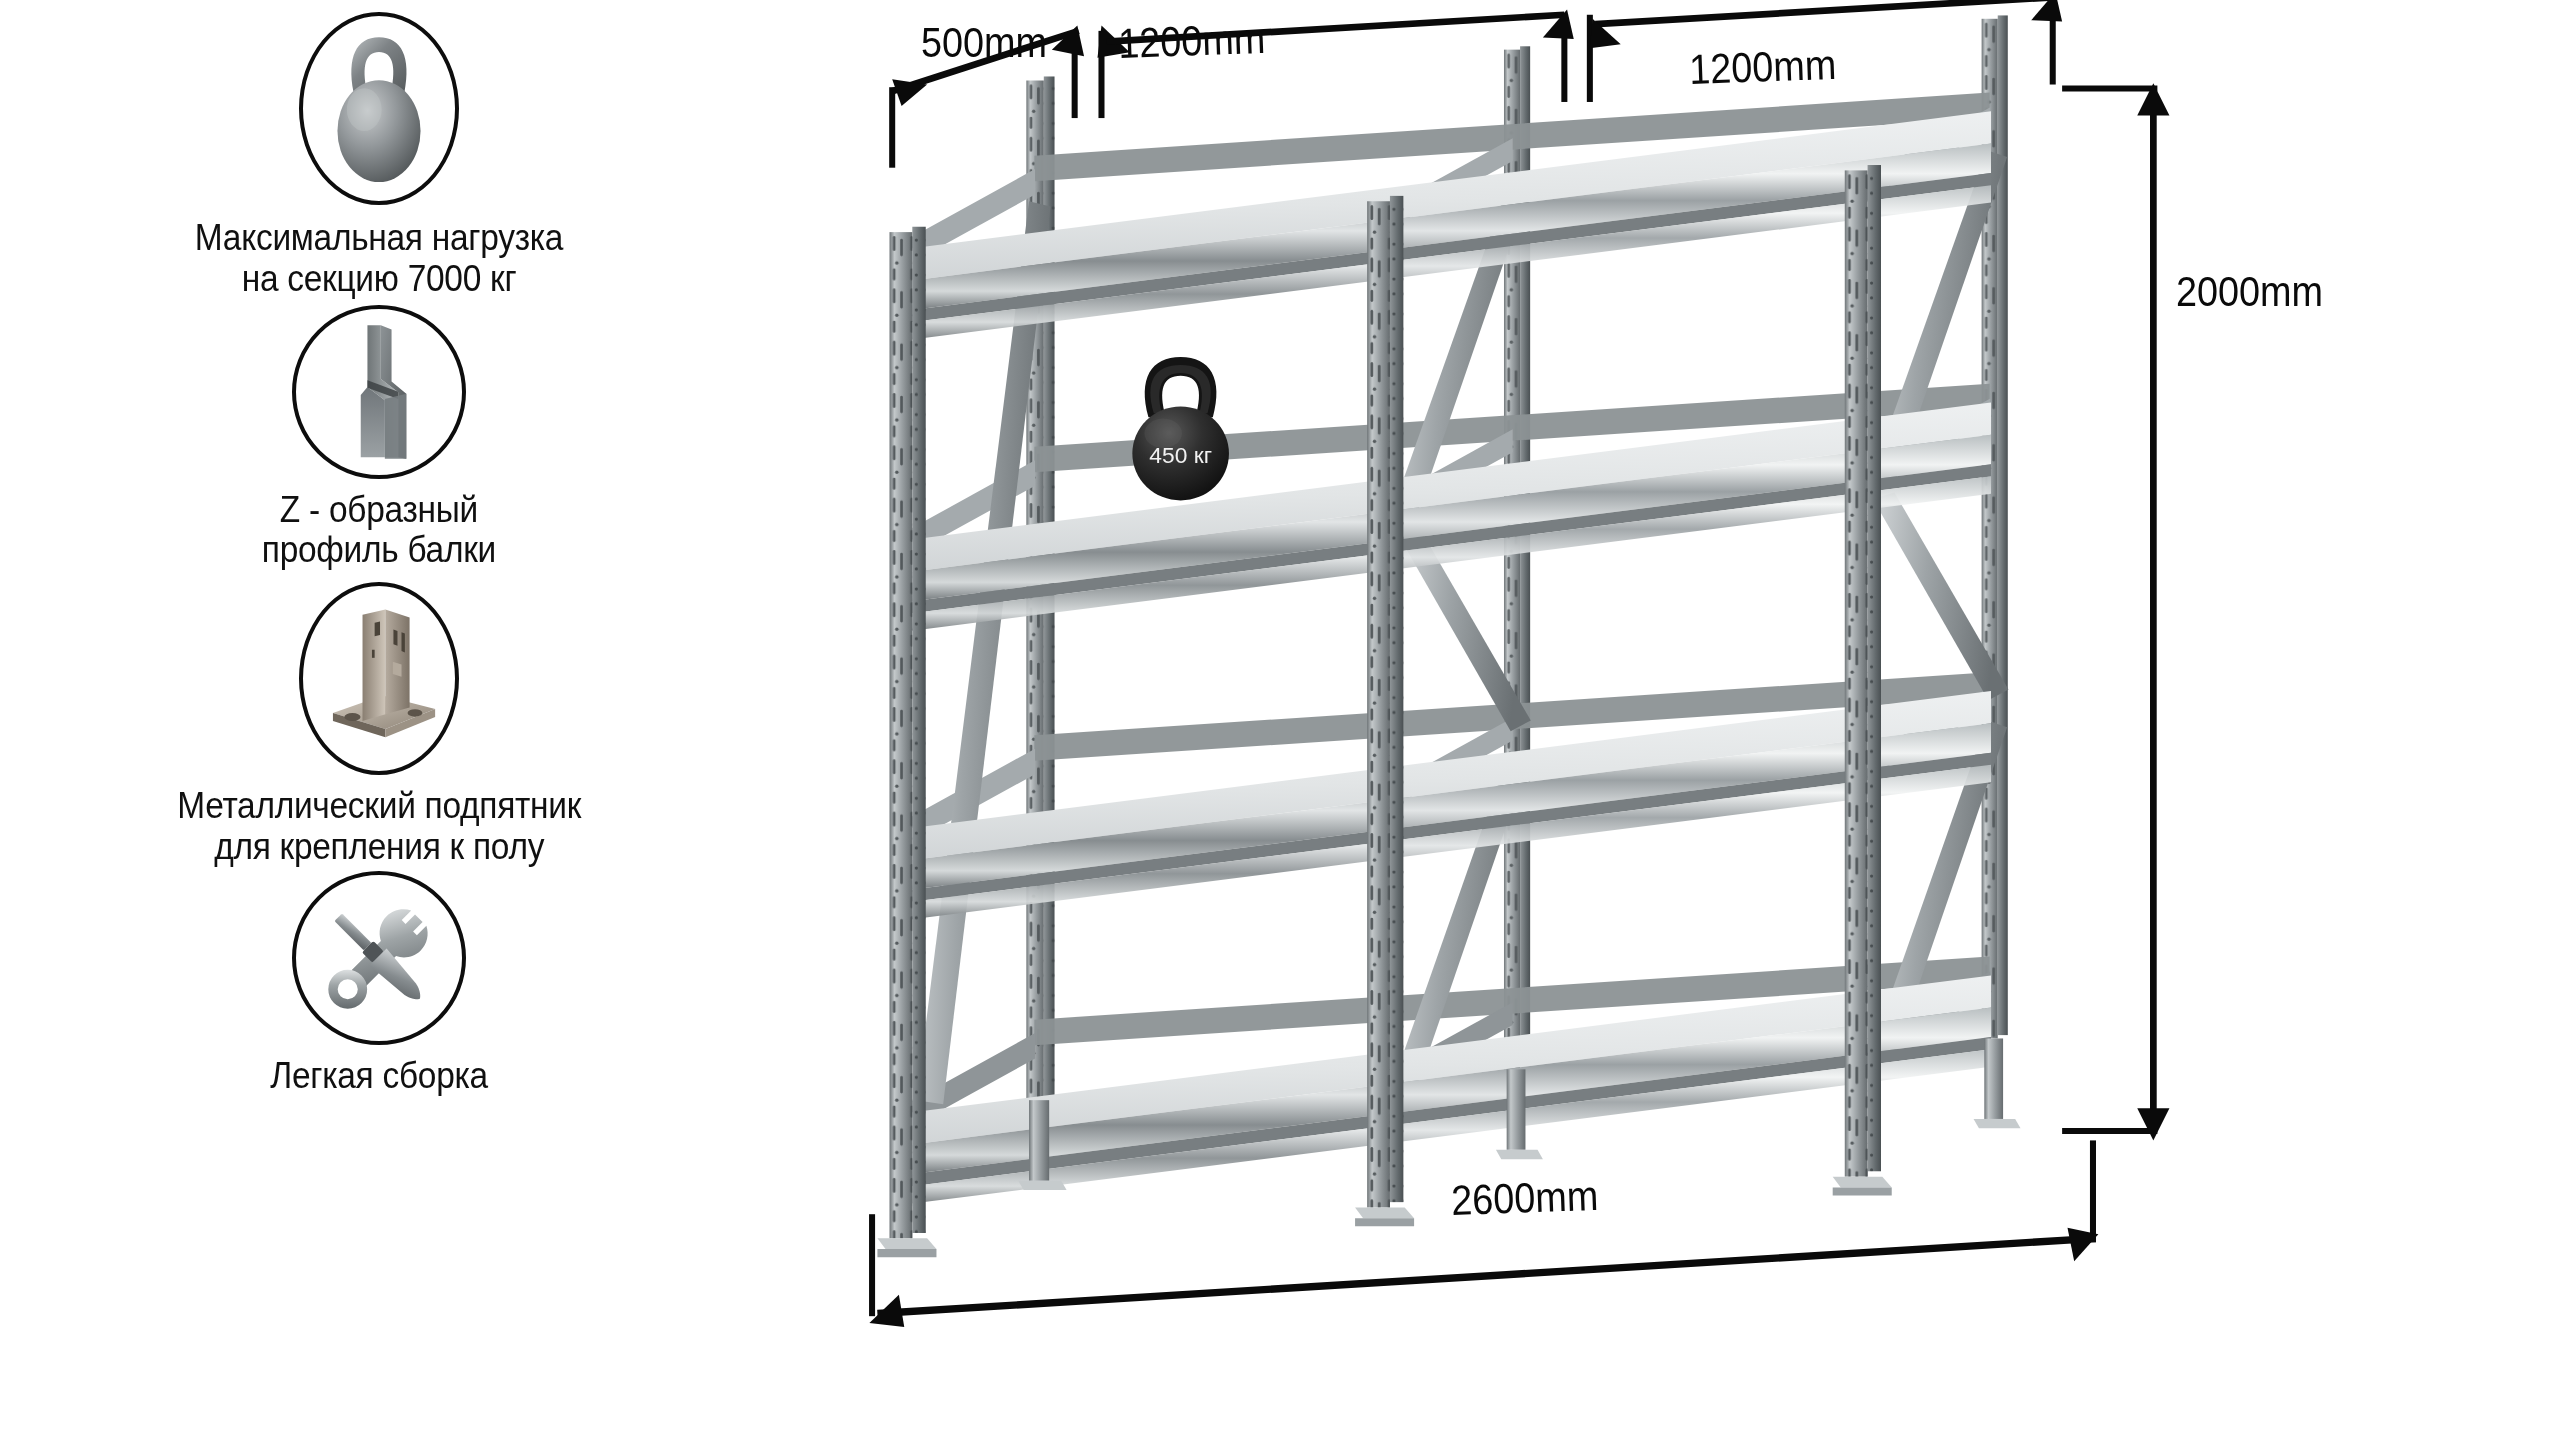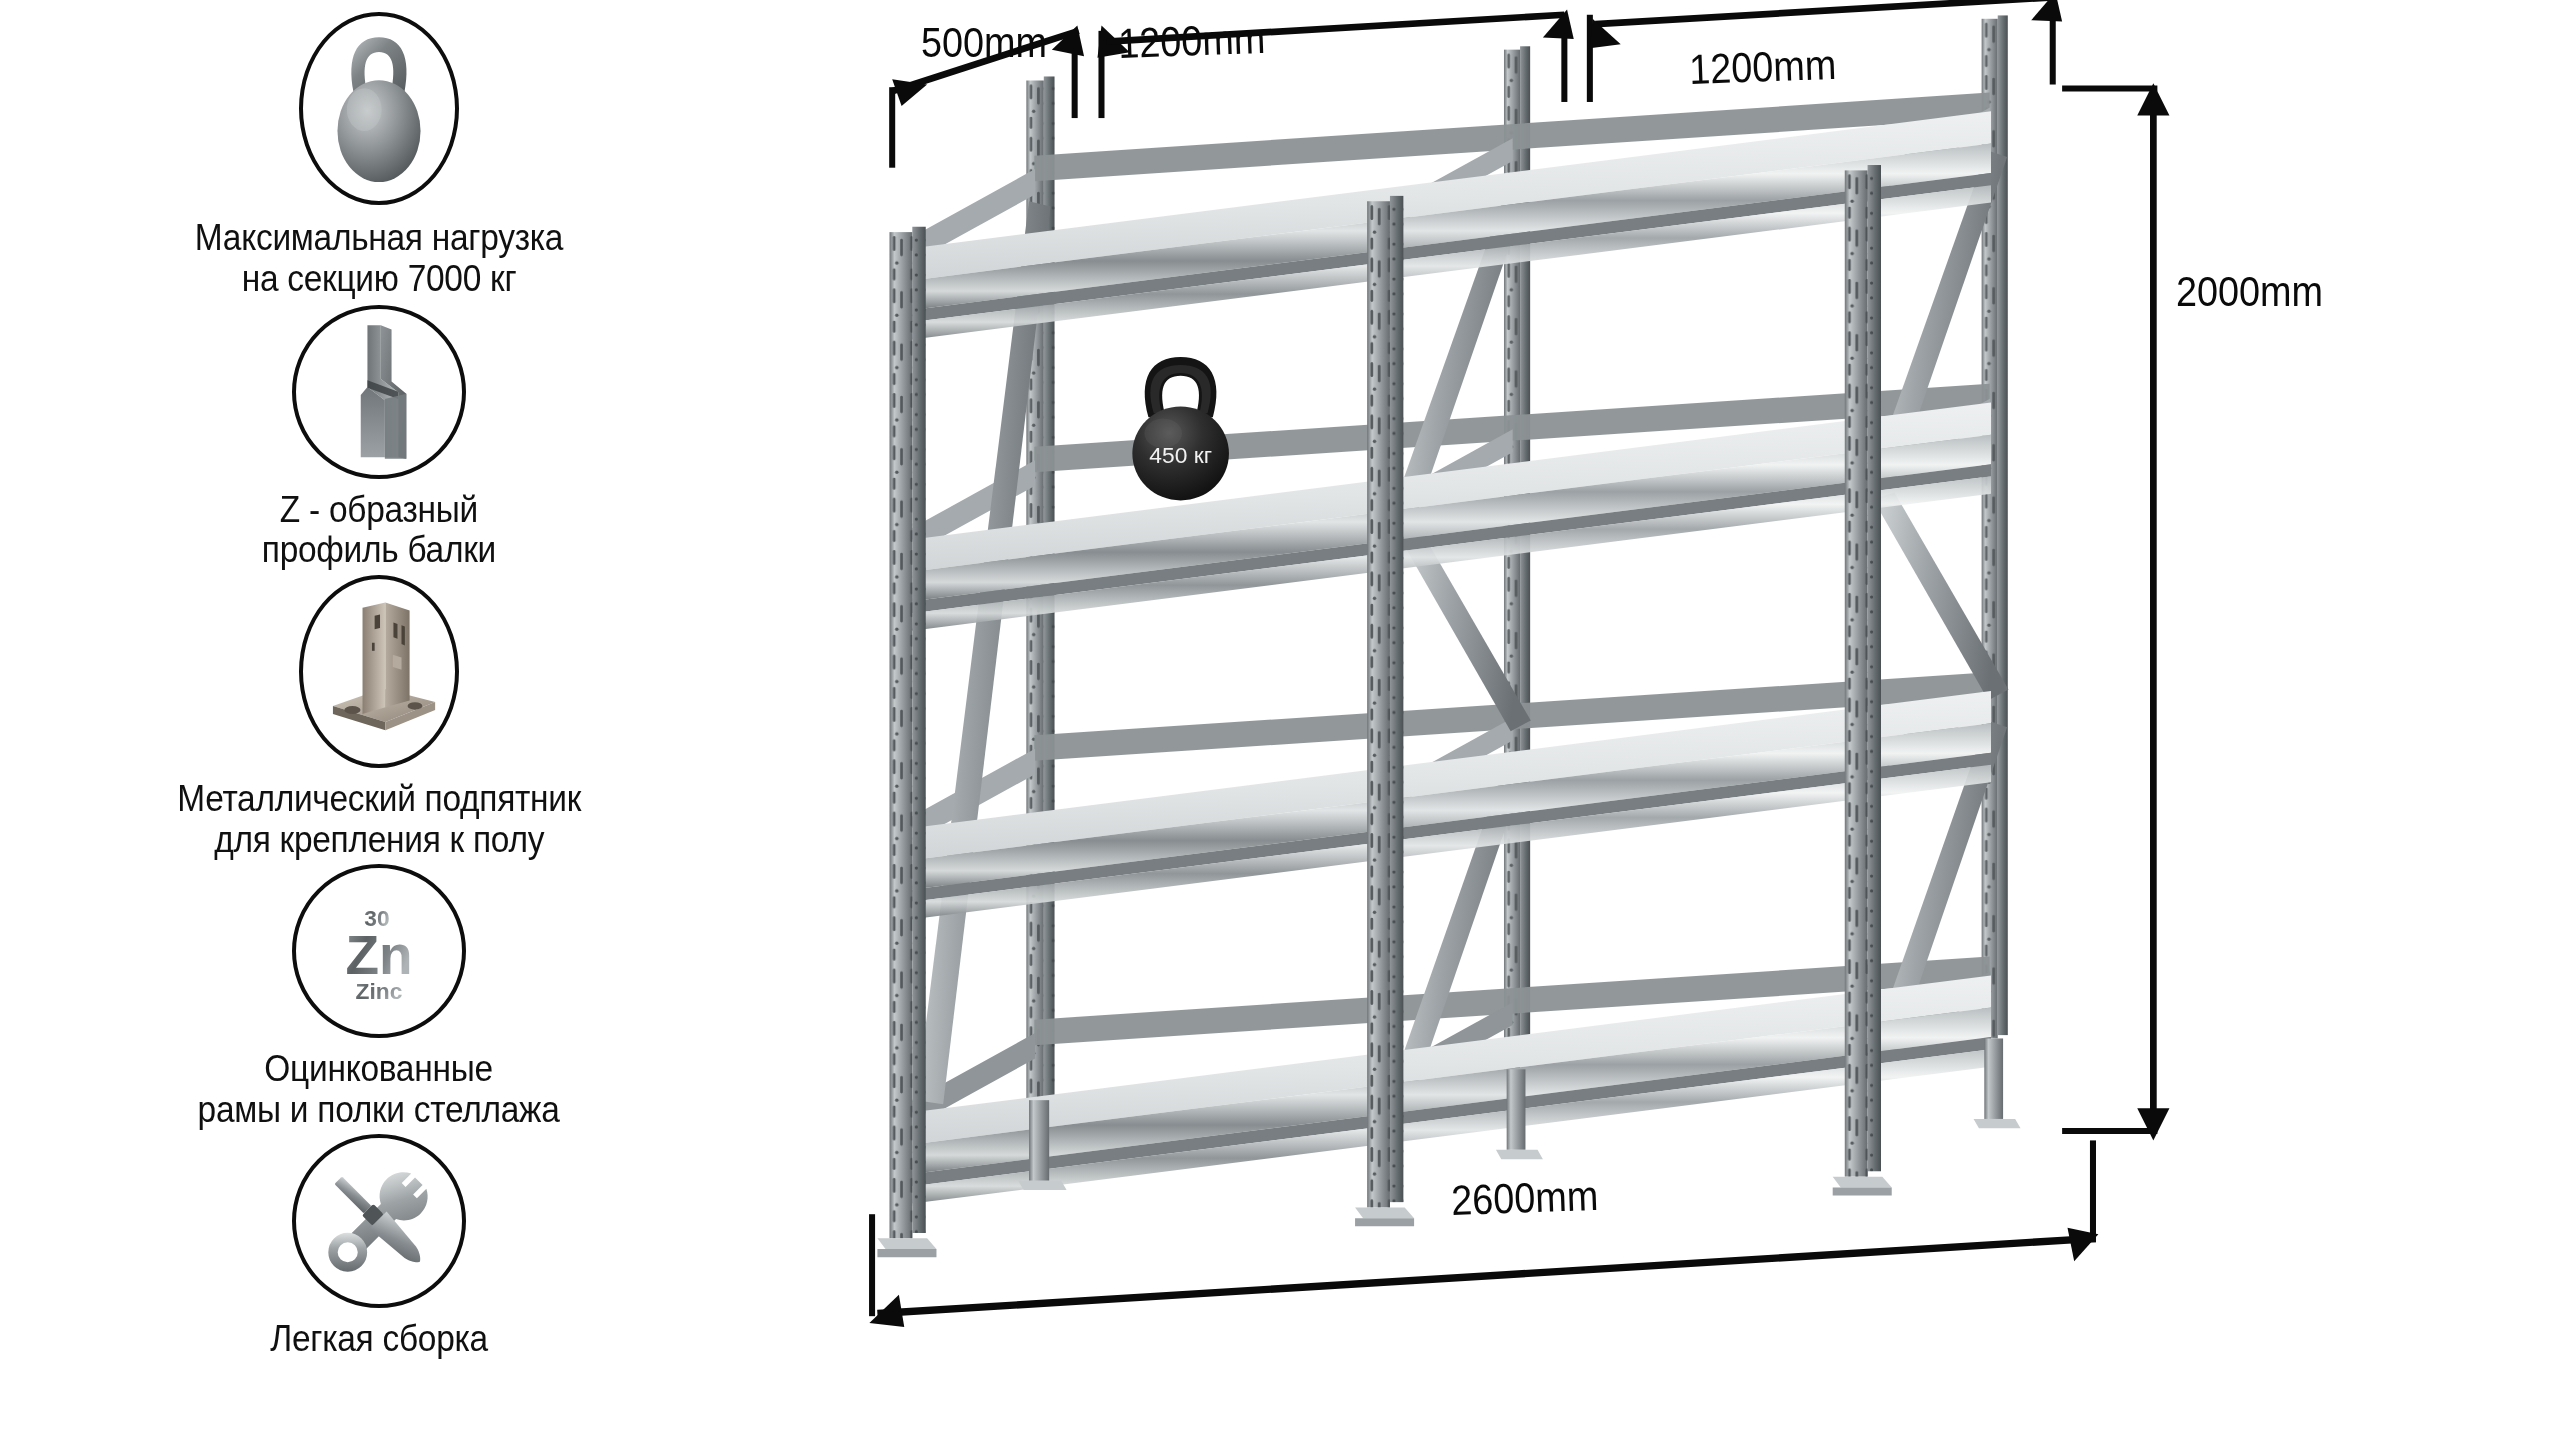--- a/index.html
+++ b/index.html
@@ -24,21 +24,21 @@
   .f-icon.oval{width:160px;height:193px;border-radius:50% / 50%;}
   .f-icon svg{display:block;}
   .f-label{
     text-align:center;line-height:1.13;margin-top:10.7px;
     font-size:36px;font-weight:400;letter-spacing:-0.3px;color:#101010;
     font-family:"Liberation Sans","DejaVu Sans",sans-serif;
     transform:scaleX(0.93);transform-origin:center;white-space:pre-line;
   }
   .feature.f1 .f-label{margin-top:13.4px;}
   .feature.f1{margin-bottom:5.4px;}
-  .feature.f2{margin-bottom:4px;}
+  .feature.f2{margin-bottom:11px;}
   .feature.f3{margin-bottom:4px;}
   .feature.f4{margin-bottom:4px;}
 
   
   #rack-area{position:absolute;left:758px;top:0;width:1818px;height:1449px;}
   #rack-svg{position:absolute;left:0;top:0;}
   .dimlabel{
     position:absolute;font-size:42px;font-weight:400;color:#0a0a0a;
     font-family:"Liberation Sans","DejaVu Sans",sans-serif;
     transform-origin:left bottom;white-space:nowrap;letter-spacing:0px;
@@ -137,39 +137,20 @@
         <path d="M124 44 L130 46 L130 68 L124 66 Z" fill="#4a4339"></path>
         <path d="M136 48 L141 50 L141 78 L136 76 Z" fill="#4a4339"></path>
         <rect x="92" y="74" width="4" height="12" fill="#4a4339"></rect>
         <path d="M123 92 L136 96 L136 114 L123 110 Z" fill="#b4aa9d"></path>
       </svg>
     </div>
     <div class="f-label">Металлический подпятник
 для крепления к полу</div>
   </div>
 
-  <div class="feature f4">
-    <div class="f-icon">
-      <svg width="134" height="134" viewBox="0 0 200 200">
-        <defs>
-          <linearGradient id="znGrad" x1="0" y1="0" x2="1" y2="0.4">
-            <stop offset="0%" stop-color="#8d9396"></stop>
-            <stop offset="35%" stop-color="#5c6163"></stop>
-            <stop offset="72%" stop-color="#7e8487"></stop>
-            <stop offset="100%" stop-color="#aeb4b6"></stop>
-          </linearGradient>
-        </defs>
-        <text x="78" y="62" font-family="'Liberation Sans',sans-serif" font-size="34" font-weight="bold" fill="url(#znGrad)">30</text>
-        <text x="72" y="134" font-family="'Liberation Sans',sans-serif" font-size="82" font-weight="bold" fill="url(#znGrad)" text-anchor="middle" transform="translate(28,0)">Zn</text>
-        <text x="100" y="172" font-family="'Liberation Sans',sans-serif" font-size="34" font-weight="bold" fill="url(#znGrad)" text-anchor="middle">Zinc</text>
-      </svg>
-    </div>
-    <div class="f-label">Оцинкованные
-рамы и полки стеллажа</div>
-  </div>
 
   <div class="feature f5">
     <div class="f-icon">
       <svg width="134" height="134" viewBox="0 0 200 200">
         <defs>
           <linearGradient id="tool1" x1="0" y1="0" x2="1" y2="1">
             <stop offset="0%" stop-color="#e2e5e6"></stop>
             <stop offset="40%" stop-color="#9ea4a6"></stop>
             <stop offset="100%" stop-color="#61676a"></stop>
           </linearGradient>

